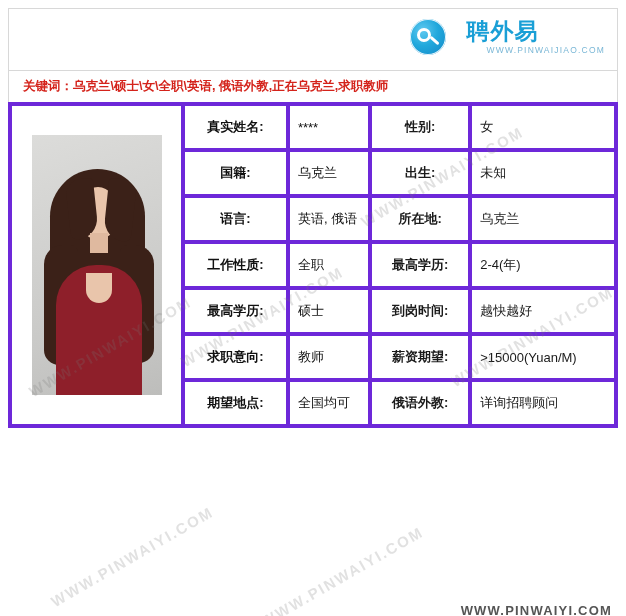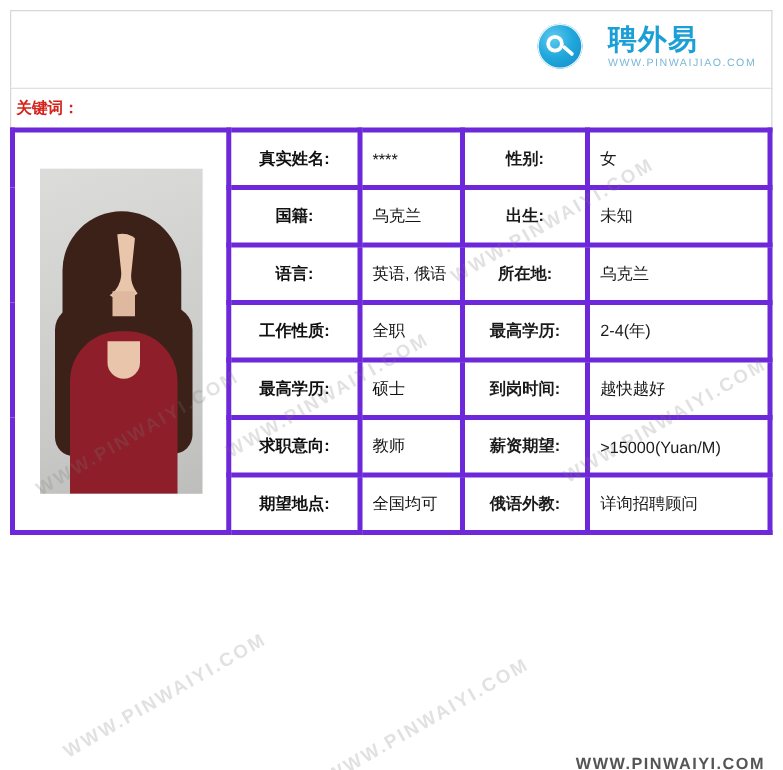--- a/index.html
+++ b/index.html
@@ -84,33 +84,34 @@
     font-weight: bold;
     color: #1a9fd6;
     letter-spacing: 1px;
   }
   .logo-sub {
     font-size: 8.5px;
     color: #7ab7d6;
     letter-spacing: 1.2px;
     margin-top: 3px;
     font-family: "Liberation Sans", sans-serif;
+    margin-left: 20px;
   }
 
   
   .keywords {
     margin: 0 8px;
     width: 610px;
     box-sizing: border-box;
     border: 1px solid #d8d8d8;
     border-bottom: none;
     height: 32px;
     display: flex;
     align-items: center;
-    padding-left: 4px;
+    padding-left: 14px;
     font-size: 12.5px;
     color: #d4231b;
     font-weight: bold;
     white-space: nowrap;
   }
 
   
   .main-table {
     margin: 0 8px;
     width: 610px;
@@ -353,20 +354,21 @@
       <div class="logo-mark"></div>
       <div class="logo-text">
         <div class="logo-main">聘外易</div>
         <div class="logo-sub">WWW.PINWAIJIAO.COM</div>
       </div>
     </div>
   </div>
 
   <div class="keywords">
     <span>关键词：</span>
+      <span>乌克兰\硕士\女\全职\英语, 俄语外教,正在乌克兰,求职教师</span>
   </div>
 
   <table class="main-table">
     <tbody>
       <tr>
         <td class="photo-cell" rowspan="7">
           <div class="photo">
             <div class="bg"></div>
             <div class="hair-back"></div>
             <div class="face"></div>

